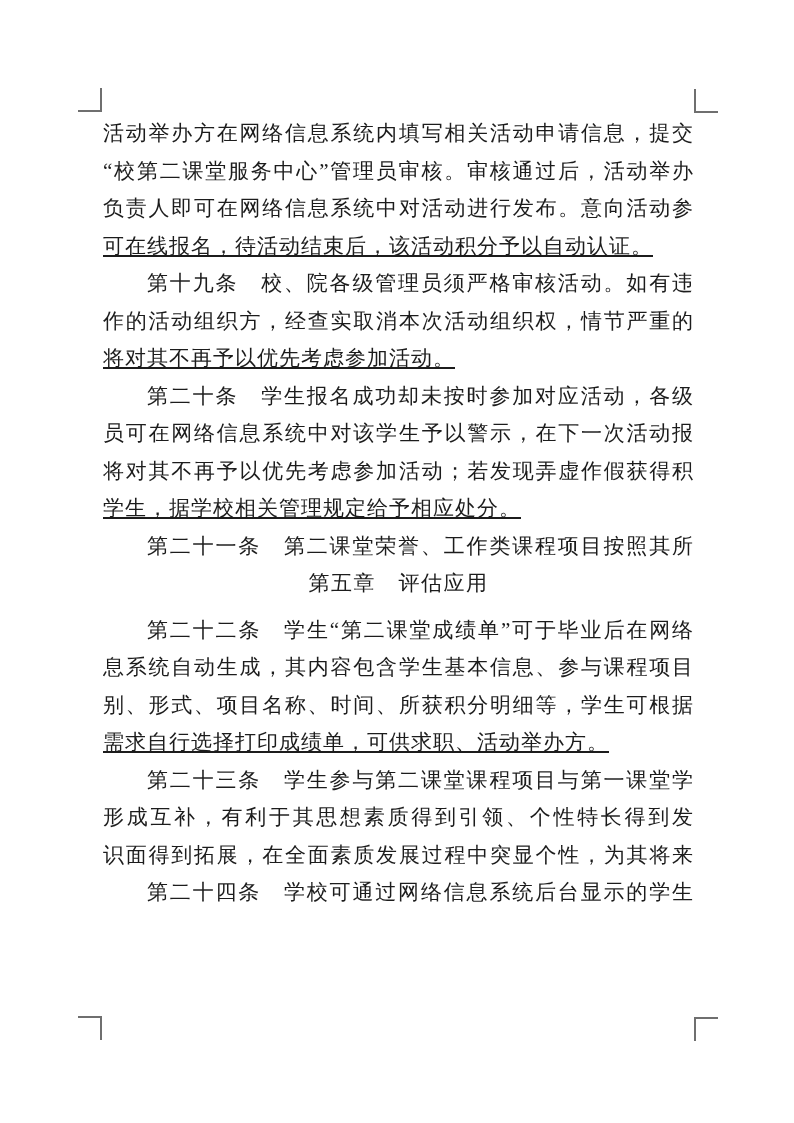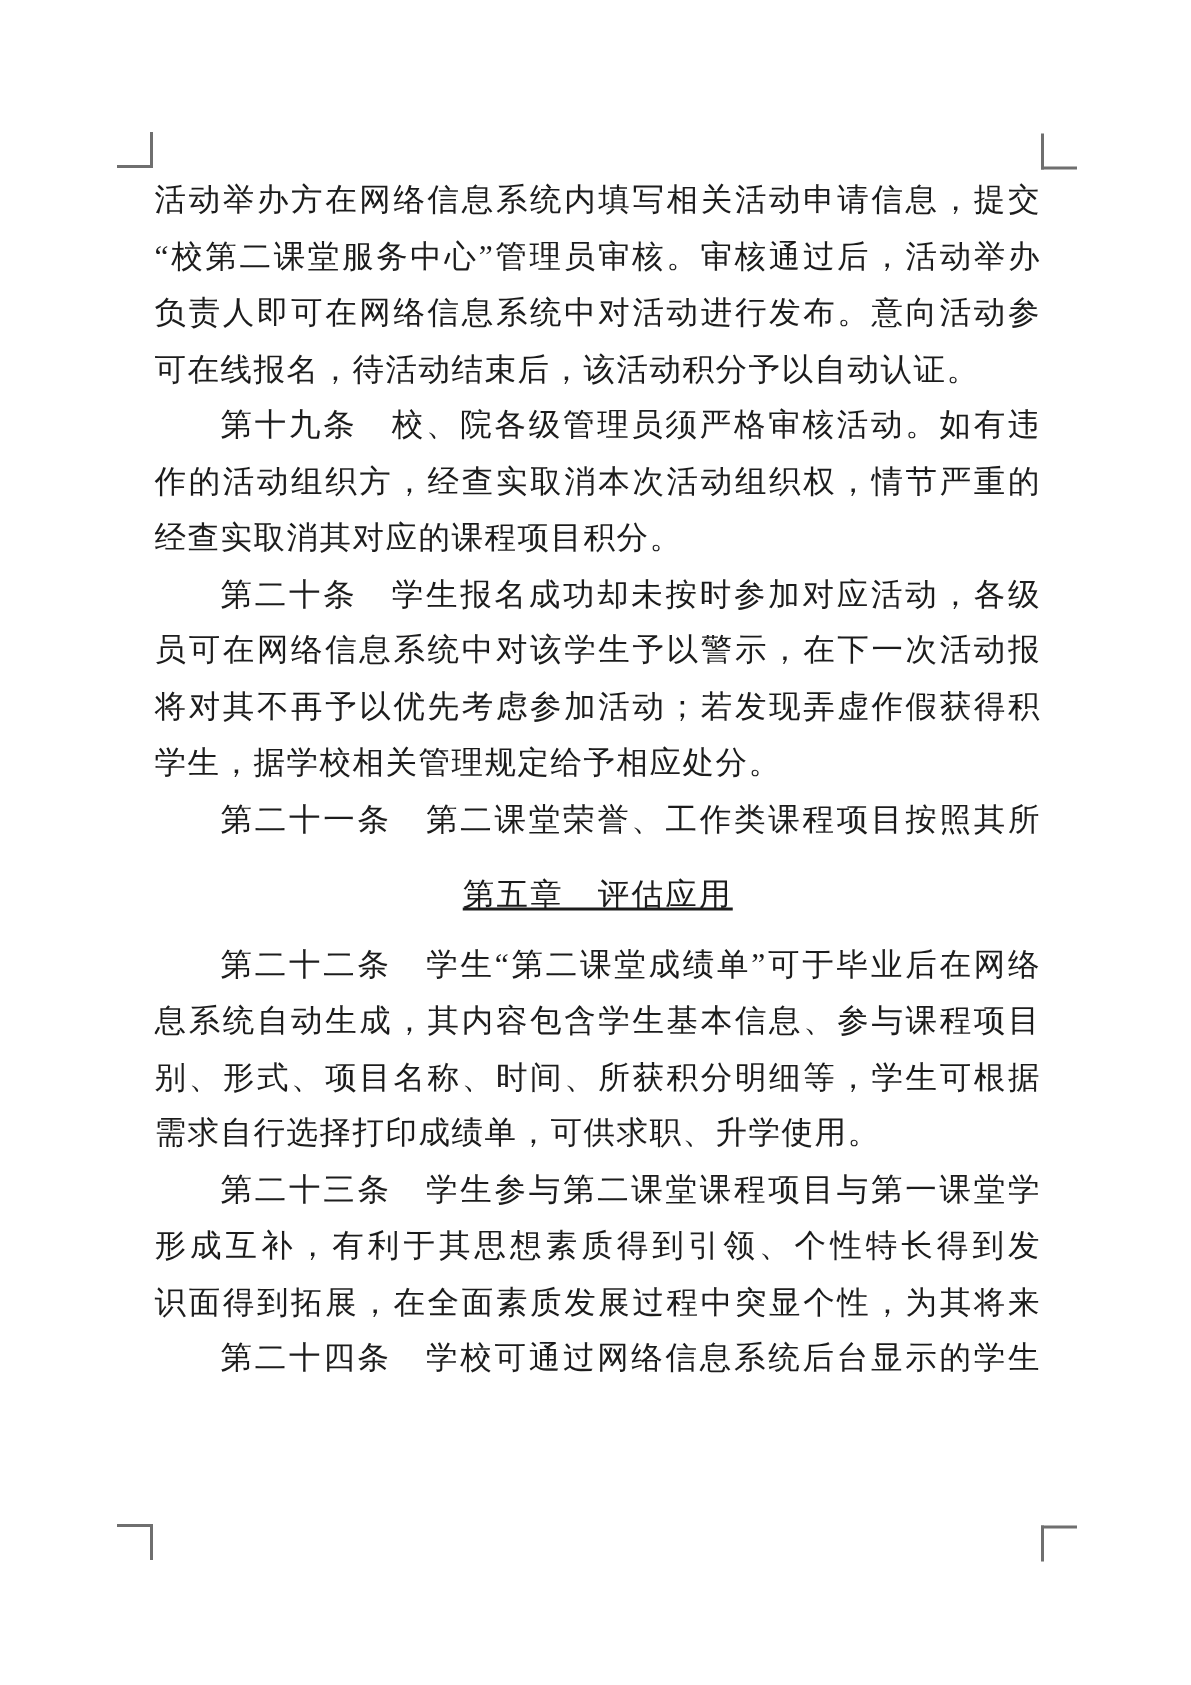--- a/index.html
+++ b/index.html
@@ -51,54 +51,52 @@
   }
   
   .line.indent-full {
     white-space: normal;
     padding-left: 44px;
     text-align: justify;
     text-align-last: justify;
     text-justify: inter-character;
   }
   
-  .line.end { text-align: left; }
+  .line.end { text-align: left; text-decoration: underline; }
   
   .line.heading {
     text-align: center;
-    margin-top: 13px;
     margin-bottom: 9px;
     letter-spacing: 1.5px;
-    text-decoration: underline;
   }
 </style>
 </head>
 <body>
 
 <div class="page">
   <div class="crop-mark tl"></div>
   <div class="crop-mark tr"></div>
   <div class="crop-mark bl"></div>
   <div class="crop-mark br"></div>
   <div class="text-block" id="text-block">
       <div class="line full">活动举办方在网络信息系统内填写相关活动申请信息，提交至</div>
       <div class="line full">“校第二课堂服务中心”管理员审核。审核通过后，活动举办方</div>
       <div class="line full">负责人即可在网络信息系统中对活动进行发布。意向活动参与者</div>
       <div class="line end">可在线报名，待活动结束后，该活动积分予以自动认证。</div>
       <div class="line indent-full">第十九条　校、院各级管理员须严格审核活动。如有违规操</div>
       <div class="line full">作的活动组织方，经查实取消本次活动组织权，情节严重的将根</div>
-      <div class="line end">经查实取消其对应的课程项目积分。</div>
+      <div class="line end">将对其不再予以优先考虑参加活动。</div>
       <div class="line indent-full">第二十条　学生报名成功却未按时参加对应活动，各级管理</div>
       <div class="line full">员可在网络信息系统中对该学生予以警示，在下一次活动报名时</div>
       <div class="line full">将对其不再予以优先考虑参加活动；若发现弄虚作假获得积分的</div>
       <div class="line end">学生，据学校相关管理规定给予相应处分。</div>
       <div class="line indent-full">第二十一条　第二课堂荣誉、工作类课程项目按照其所属级</div>
       <div class="line heading">第五章　评估应用</div>
       <div class="line indent-full">第二十二条　学生“第二课堂成绩单”可于毕业后在网络信</div>
       <div class="line full">息系统自动生成，其内容包含学生基本信息、参与课程项目类</div>
       <div class="line full">别、形式、项目名称、时间、所获积分明细等，学生可根据个人</div>
-      <div class="line end">需求自行选择打印成绩单，可供求职、升学使用。</div>
+      <div class="line end">需求自行选择打印成绩单，可供求职、活动举办方。</div>
       <div class="line indent-full">第二十三条　学生参与第二课堂课程项目与第一课堂学习可</div>
       <div class="line full">形成互补，有利于其思想素质得到引领、个性特长得到发展、知</div>
       <div class="line full">识面得到拓展，在全面素质发展过程中突显个性，为其将来择业</div>
       <div class="line indent-full">第二十四条　学校可通过网络信息系统后台显示的学生参与</div>
     </div>
 </div>
 
 </body></html>

